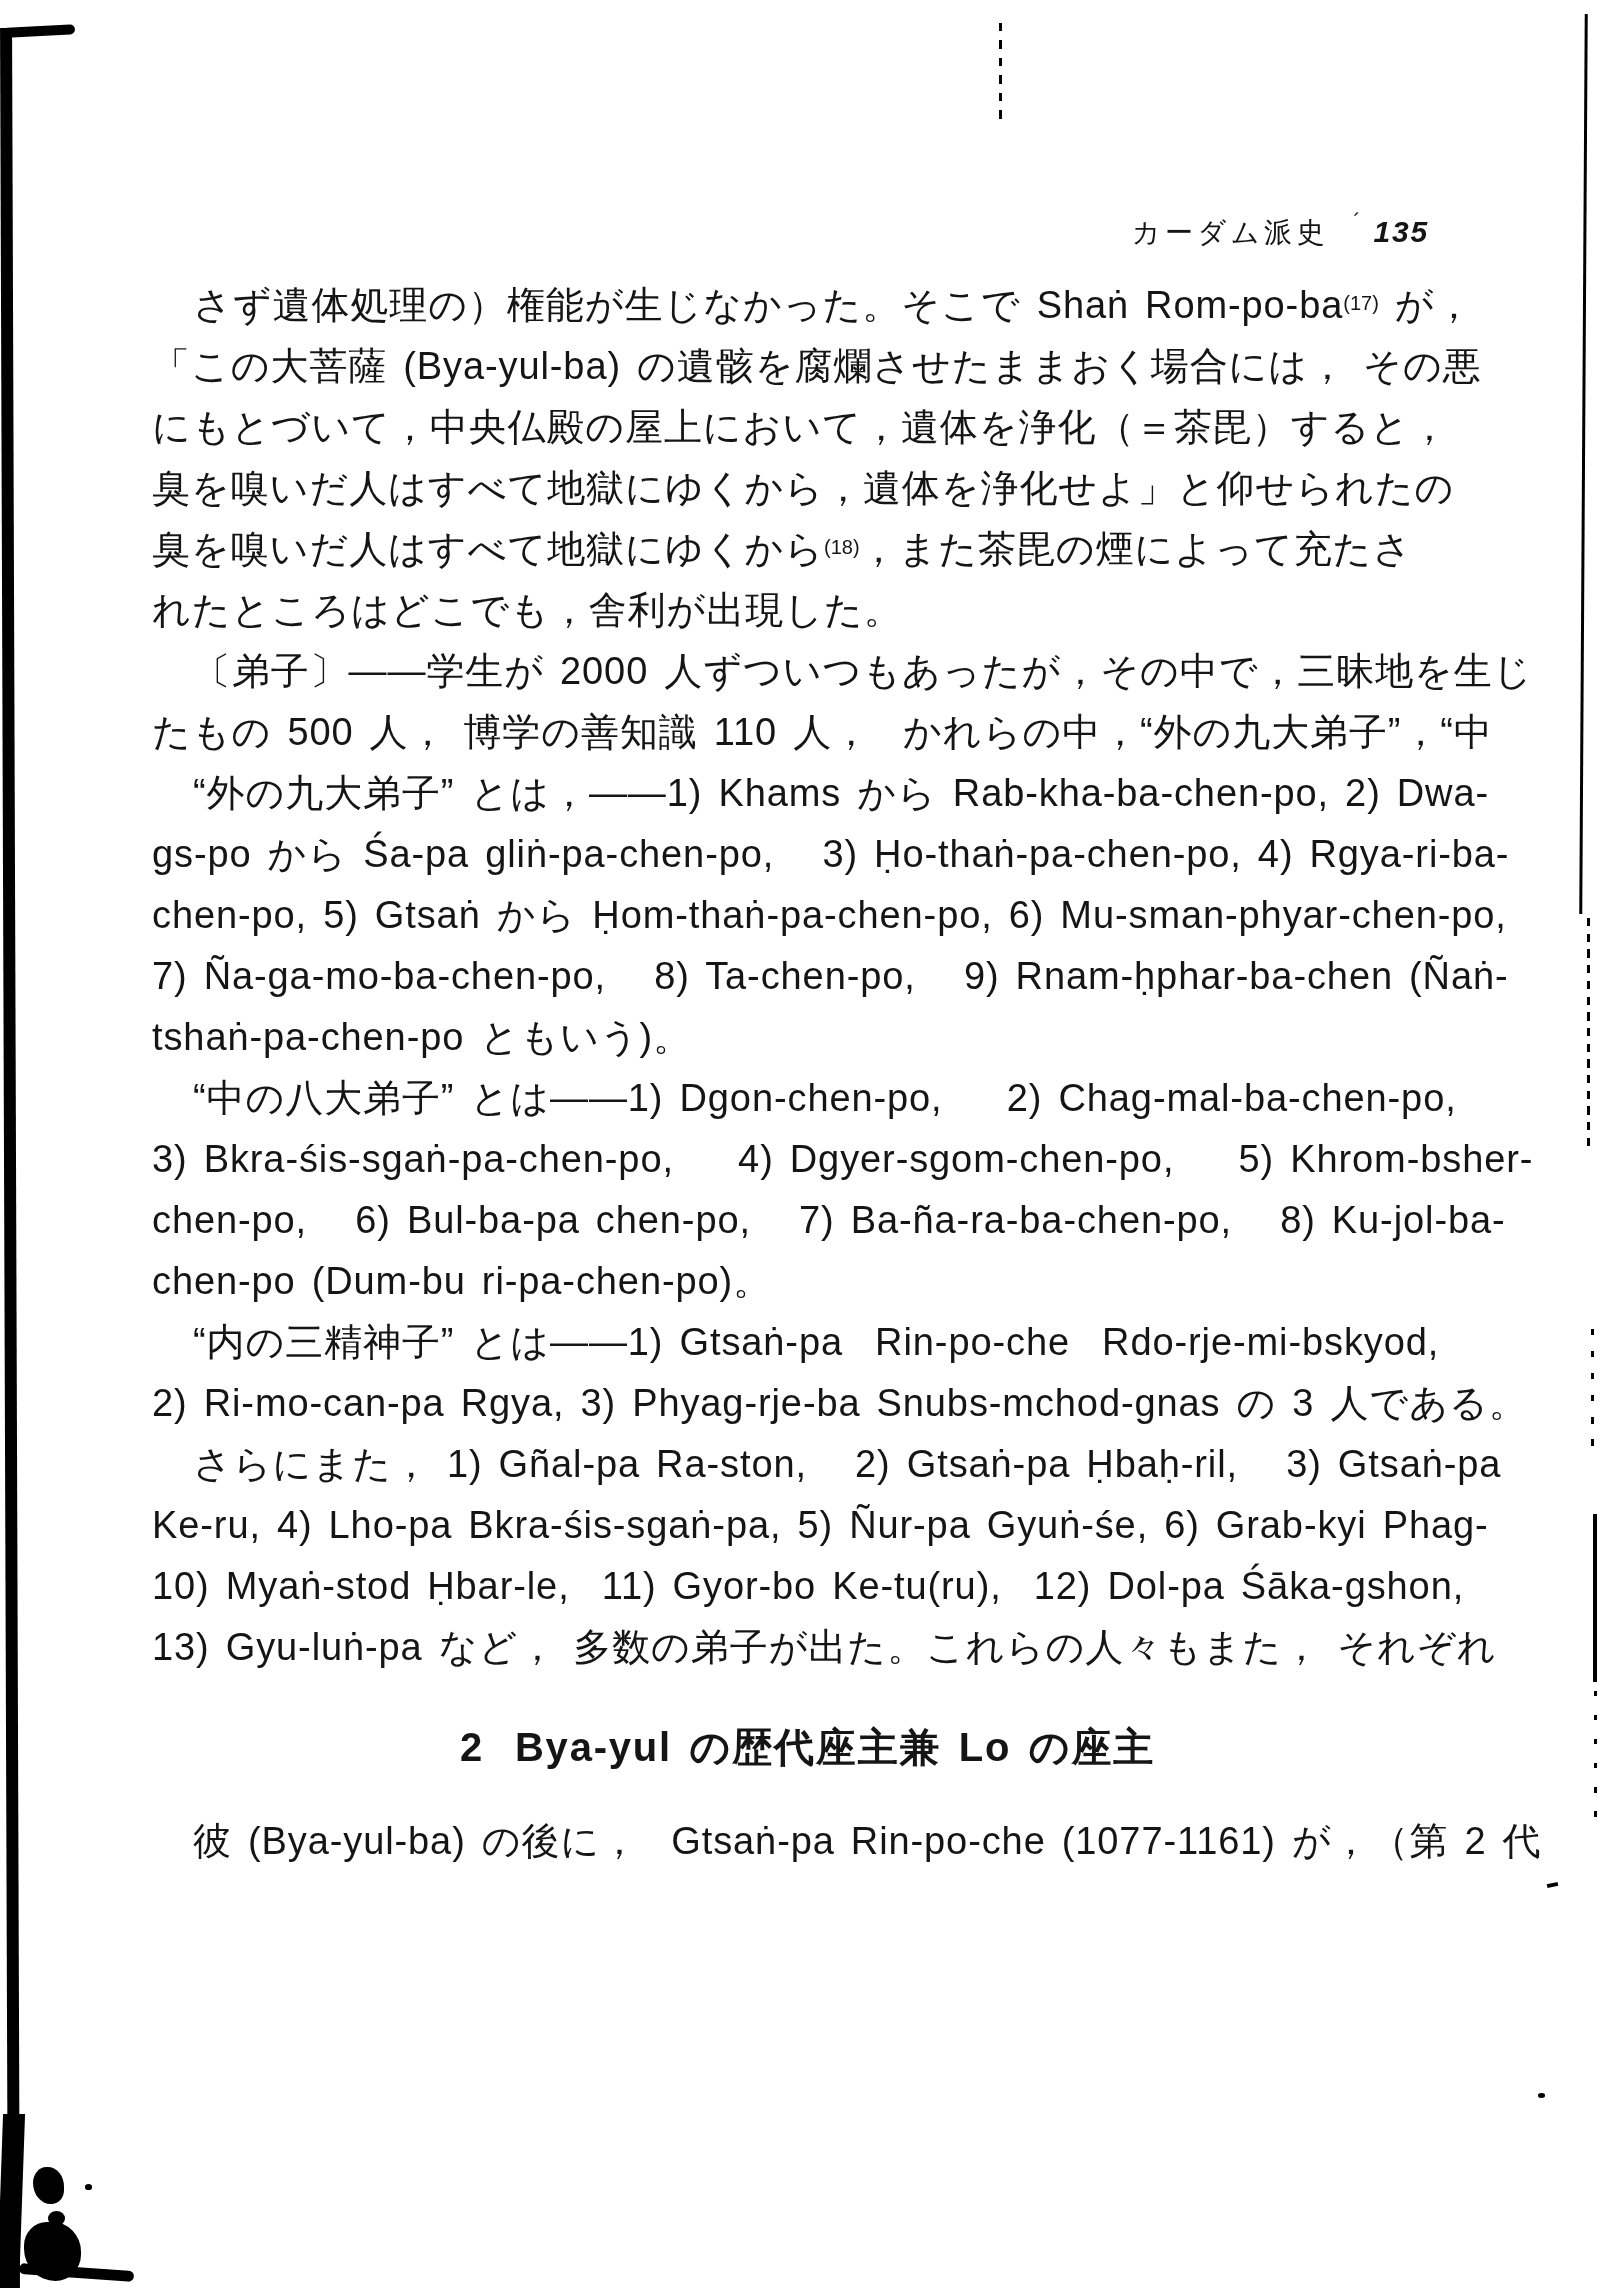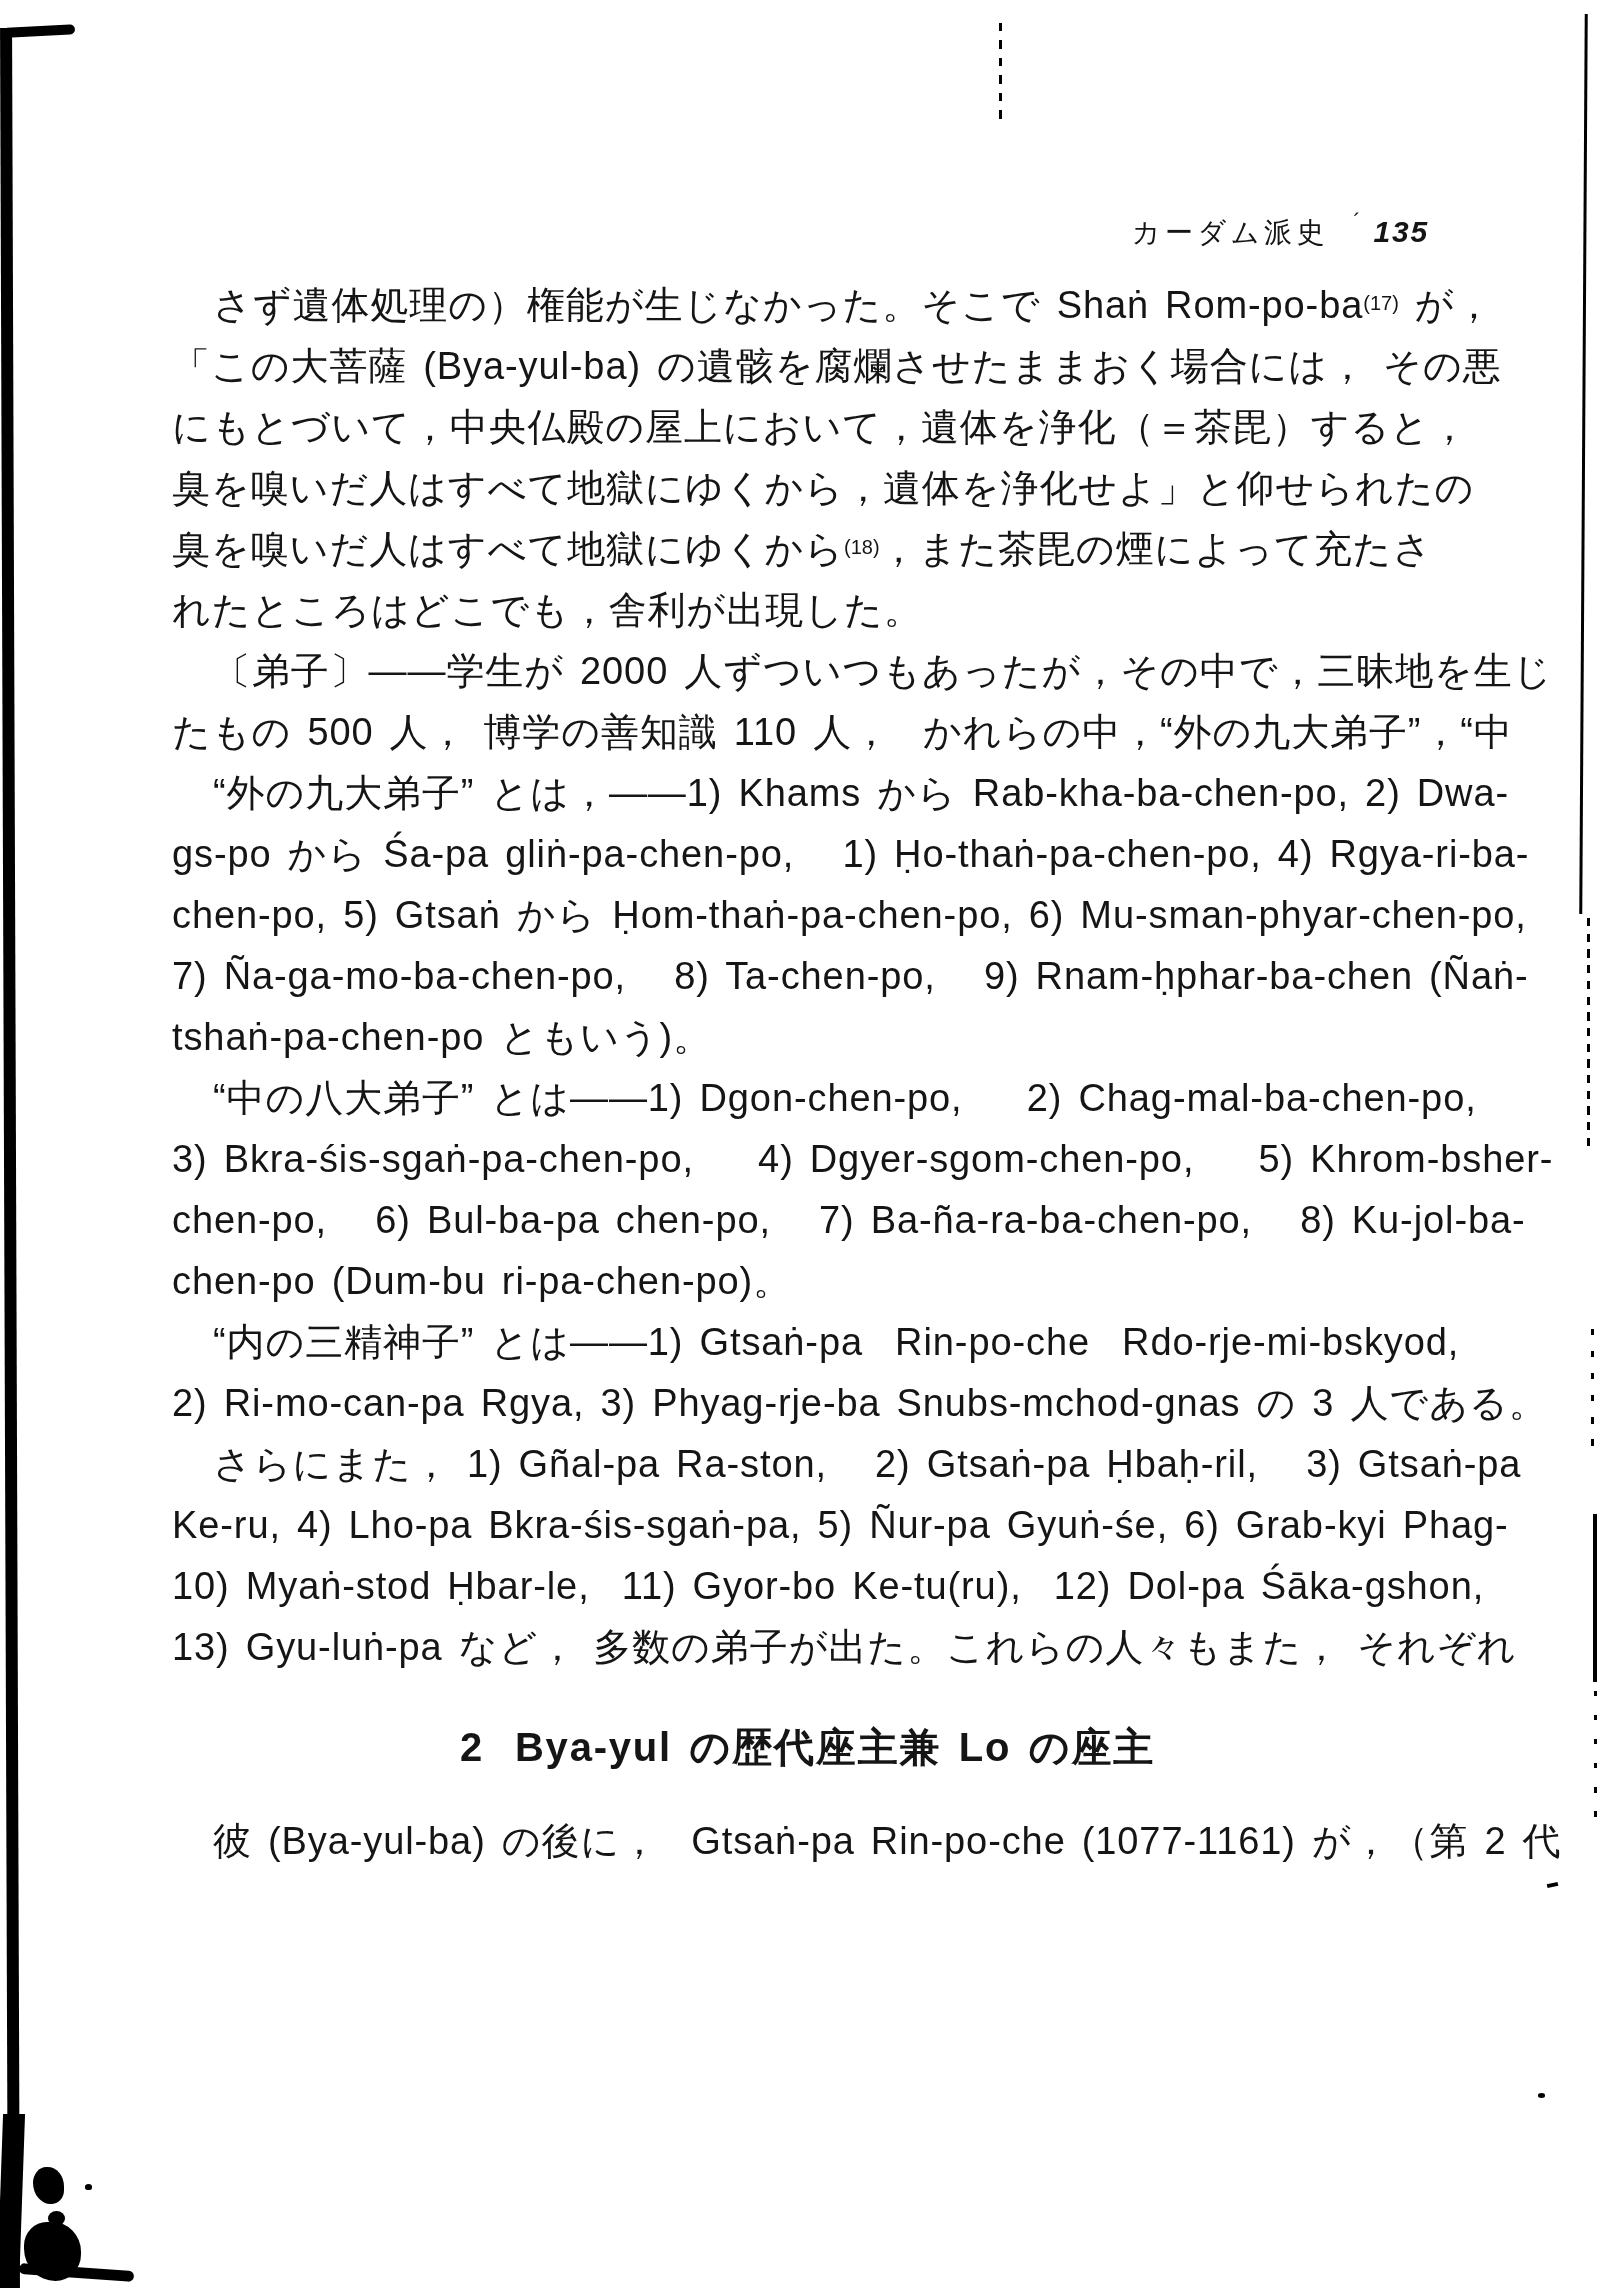--- a/index.html
+++ b/index.html
@@ -34,21 +34,21 @@
     position:absolute;top:209px;left:0;width:1429px;
     text-align:right;font-size:28px;letter-spacing:4.6px;white-space:pre;
   }
   .header .tick{font-size:22px;vertical-align:13px;letter-spacing:0;margin:0 13px 0 24px;}
   .header .pageno{font-style:italic;font-weight:bold;font-size:30px;letter-spacing:1.8px;}
   
   .textblock{
     position:absolute;top:275px;left:152px;width:1311px;
     font-size:38px;letter-spacing:0.9px;word-spacing:4.6px;
   }
-  .line{height:61px;line-height:61px;white-space:pre;margin-left:20px;}
+  .line{height:61px;line-height:61px;white-space:pre;}
   .ind{text-indent:41px;}
   sup{font-size:20px;letter-spacing:0;vertical-align:8.3px;line-height:0;}
   .heading{
     margin-top:39px;height:61px;line-height:61px;
     text-align:center;font-size:40px;font-weight:600;letter-spacing:1.8px;white-space:pre;
   }
   .heading .hnum{margin-right:31px;}
   .final{margin-top:33px;}
 </style>
 </head>
@@ -78,21 +78,21 @@
   <div class="textblock">
     <div class="line ind"><span>さず遺体処理の）権能が生じなかった。そこで Shaṅ Rom-po-ba</span><sup>(17)</sup><span> が，</span></div>
     <div class="line">「この大菩薩 (Bya-yul-ba) の遺骸を腐爛させたままおく場合には， その悪</div>
     <div class="line">にもとづいて，中央仏殿の屋上において，遺体を浄化（＝茶毘）すると，</div>
     <div class="line">臭を嗅いだ人はすべて地獄にゆくから，遺体を浄化せよ」と仰せられたの</div>
     <div class="line"><span>臭を嗅いだ人はすべて地獄にゆくから</span><sup>(18)</sup><span>，また茶毘の煙によって充たさ</span></div>
     <div class="line">れたところはどこでも，舎利が出現した。</div>
     <div class="line ind">〔弟子〕——学生が 2000 人ずついつもあったが，その中で，三昧地を生じ</div>
     <div class="line">たもの 500 人， 博学の善知識 110 人，  かれらの中，“外の九大弟子”，“中</div>
     <div class="line ind">“外の九大弟子” とは，——1) Khams から Rab-kha-ba-chen-po, 2) Dwa-</div>
-    <div class="line">gs-po から Śa-pa gliṅ-pa-chen-po,   1) Ḥo-thaṅ-pa-chen-po, 4) Rgya-ri-ba-</div>
+    <div class="line">gs-po から Śa-pa gliṅ-pa-chen-po,   3) Ḥo-thaṅ-pa-chen-po, 4) Rgya-ri-ba-</div>
     <div class="line">chen-po, 5) Gtsaṅ から Ḥom-thaṅ-pa-chen-po, 6) Mu-sman-phyar-chen-po,</div>
     <div class="line">7) Ña-ga-mo-ba-chen-po,   8) Ta-chen-po,   9) Rnam-ḥphar-ba-chen (Ñaṅ-</div>
     <div class="line">tshaṅ-pa-chen-po ともいう)。</div>
     <div class="line ind">“中の八大弟子” とは——1) Dgon-chen-po,    2) Chag-mal-ba-chen-po,</div>
     <div class="line">3) Bkra-śis-sgaṅ-pa-chen-po,    4) Dgyer-sgom-chen-po,    5) Khrom-bsher-</div>
     <div class="line">chen-po,   6) Bul-ba-pa chen-po,   7) Ba-ña-ra-ba-chen-po,   8) Ku-jol-ba-</div>
     <div class="line">chen-po (Dum-bu ri-pa-chen-po)。</div>
     <div class="line ind">“内の三精神子” とは——1) Gtsaṅ-pa  Rin-po-che  Rdo-rje-mi-bskyod,</div>
     <div class="line">2) Ri-mo-can-pa Rgya, 3) Phyag-rje-ba Snubs-mchod-gnas の 3 人である。</div>
     <div class="line ind">さらにまた， 1) Gñal-pa Ra-ston,   2) Gtsaṅ-pa Ḥbaḥ-ril,   3) Gtsaṅ-pa</div>

